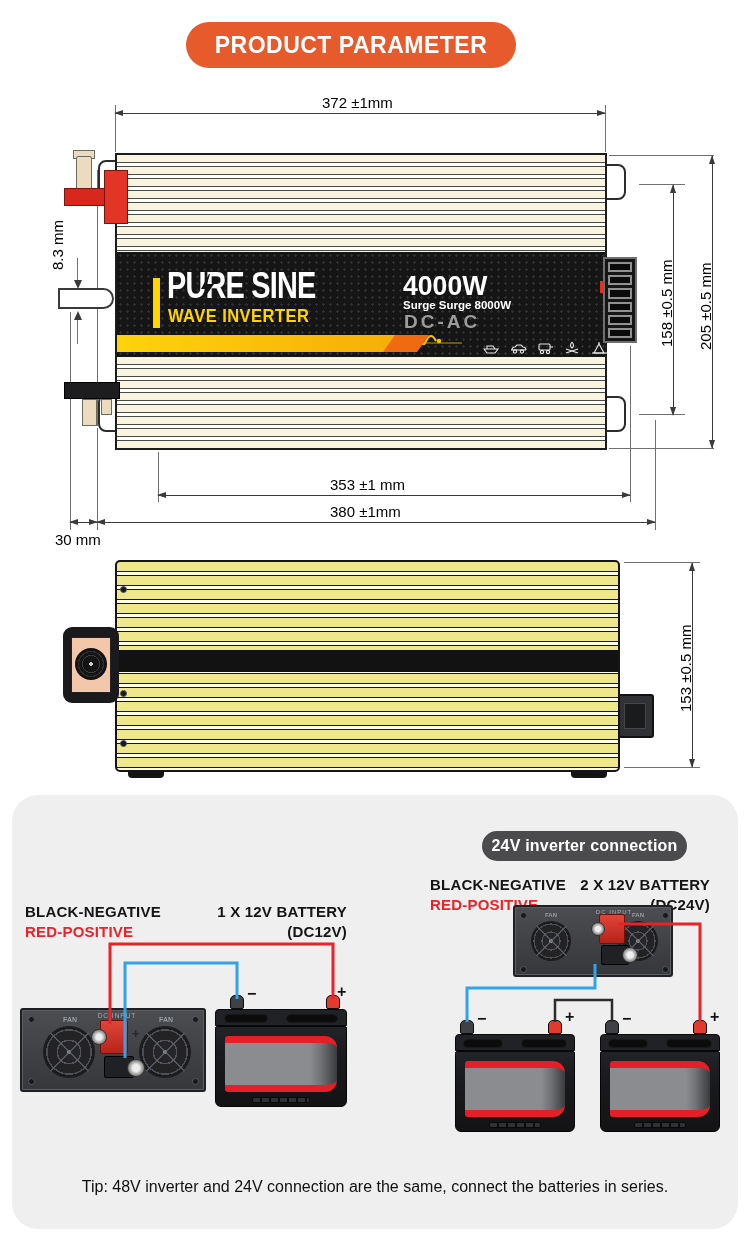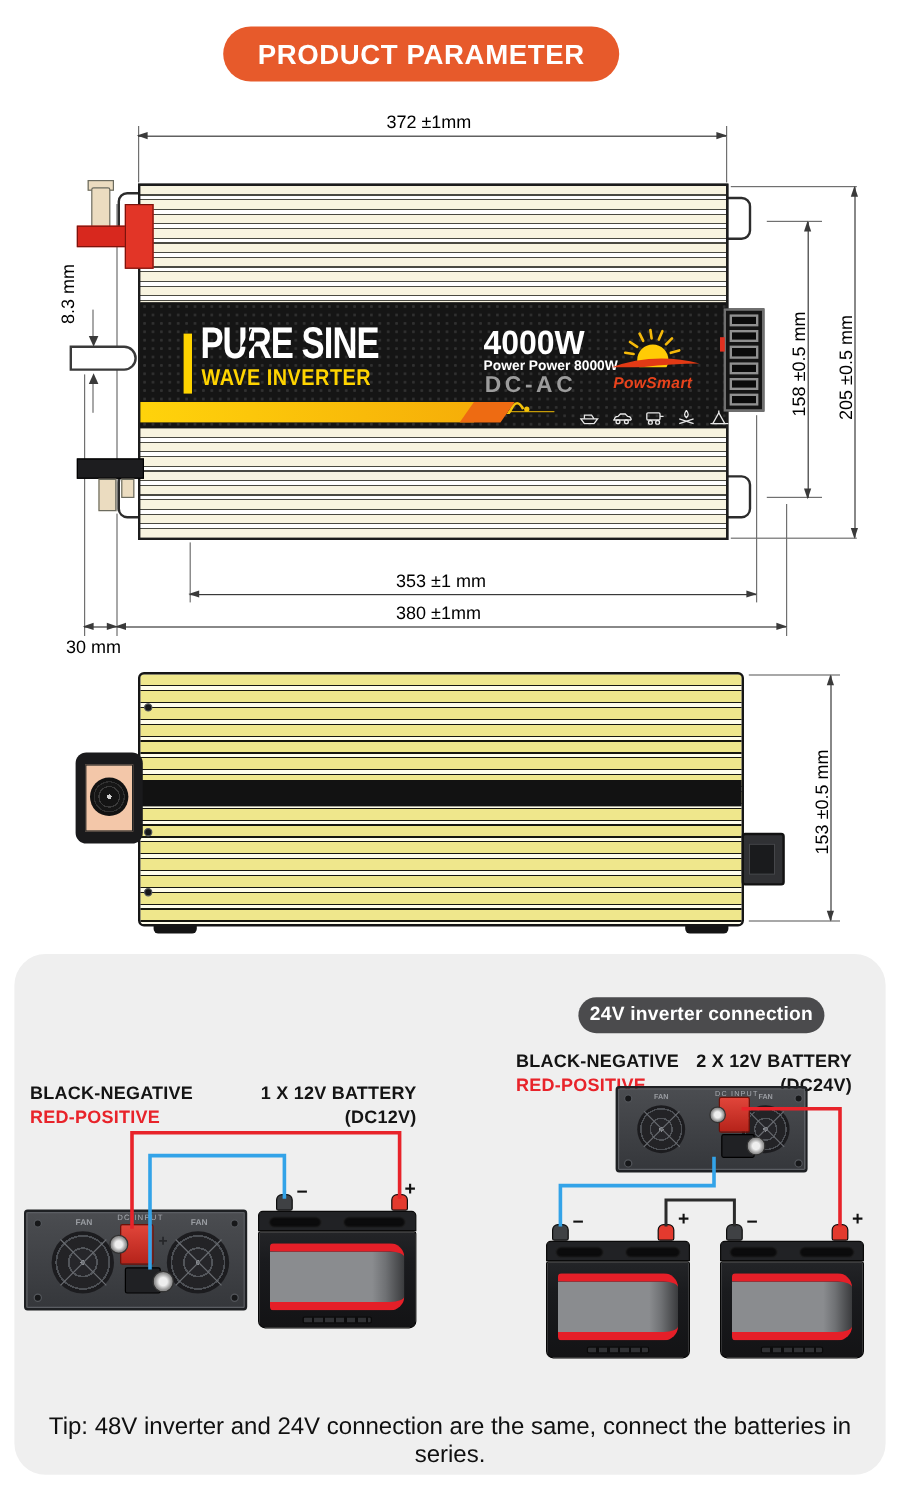--- a/index.html
+++ b/index.html
@@ -29,21 +29,21 @@
 .band{background-color:#151515;background-image:radial-gradient(#303030 1px,transparent 1.4px);background-size:7px 7px}
 .ear{background:#fff;border:2px solid #2c2c2c;z-index:1}
 
 .fins-t{background:repeating-linear-gradient(180deg,#EFE78C 0px,#EFE78C 9px,#17170f 9px,#17170f 10px,#FFFDEA 10px,#FFFDEA 13px,#17170f 13px,#17170f 14px)}
 .screw{position:absolute;width:7px;height:7px;border-radius:50%;background:#17181a;border:1px solid #54575c}
 
 .card{left:12px;top:795px;width:726px;height:434px;background:#EFEFEF;border-radius:26px}
 .pill{background:#4B4B4D;border-radius:16px;display:flex;align-items:center;justify-content:center;color:#fff;font-weight:bold;font-size:16px;letter-spacing:.2px}
 .clab{font-size:15px;font-weight:bold;color:#141414;letter-spacing:.2px;white-space:nowrap}
 .clab.red{color:#E8232A}
-.tip{width:100%;text-align:center;font-size:20px;color:#101010}
+.tip{width:100%;text-align:center;font-size:16px;color:#101010}
 
 .panel{background:linear-gradient(180deg,#4b4d51,#35373b);border:2px solid #1e2023;border-radius:3px;box-shadow:inset 0 0 0 1px #5b5e63}
 .fan{position:absolute;border-radius:50%;background:radial-gradient(circle,#8a8d92 0 2px,#26262a 2px 30%,#52555a 30% 34%,#232326 34% 58%,#4c4f54 58% 62%,#1c1c1f 62% 100%)}
 .fan:before,.fan:after{content:"";position:absolute;left:50%;top:-2%;width:1px;height:104%;background:#6a6d72}
 .fan:before{transform:rotate(45deg)}
 .fan:after{transform:rotate(-45deg)}
 .fan-label{position:absolute;font-size:7px;font-weight:bold;color:#9a9da2;text-align:center}
 .dcin{position:absolute;font-size:6.5px;color:#a9acb2;text-align:center;letter-spacing:1px}
 .term-red{position:absolute;background:linear-gradient(180deg,#E1453A,#B5231A);border:1px solid #701008;border-radius:2px}
 .term-blk{position:absolute;background:#202124;border:1px solid #000;border-radius:2px}
@@ -78,43 +78,27 @@
   <div class="abs inv-front">
     <div class="abs fins-f" style="left:0;top:0;right:0;height:97px"></div>
     <div class="abs band" style="left:0;top:97px;right:0;height:126px">
       <div class="abs" style="left:36px;top:26px;width:7px;height:50px;background:#FFD400"></div>
       <div class="abs" style="left:50px;top:16px;font-size:37px;line-height:36px;font-weight:bold;color:#fff;letter-spacing:-1px;transform:scaleX(.78);transform-origin:left top;white-space:nowrap">PURE SINE</div>
       <svg class="abs" style="left:84px;top:22px" width="13" height="26">
           <polygon points="8,0 0,15 5,15 2,26 13,10 6,10 9,0" fill="#131313"></polygon>
         </svg>
       <div class="abs" style="left:51px;top:54px;font-size:19px;line-height:19px;font-weight:bold;color:#FFD400;letter-spacing:.5px;transform:scaleX(.87);transform-origin:left top;white-space:nowrap">WAVE INVERTER</div>
       <div class="abs" style="left:286px;top:22px;font-size:28px;line-height:24px;font-weight:bold;color:#fff;transform:scaleX(.95);transform-origin:left top">4000W</div>
-      <div class="abs" style="left:286px;top:48px;font-size:11.5px;line-height:11px;font-weight:bold;color:#fff;white-space:nowrap">Power Power 8000W</div>
+      <div class="abs" style="left:286px;top:48px;font-size:11.5px;line-height:11px;font-weight:bold;color:#fff;white-space:nowrap">Surge Surge 8000W</div>
       <div class="abs" style="left:287px;top:61px;font-size:19px;line-height:17px;font-weight:bold;color:#9C9C9C;letter-spacing:3px">DC-AC</div>
       <svg class="abs" style="left:287px;top:79px" width="64" height="14">
         <line x1="0" y1="12" x2="58" y2="12" stroke="#C49A08" stroke-width="1"></line>
         <path d="M2,10 Q7,0 12,10 T22,10 T32,10" stroke="#F2C20A" stroke-width="2.2" fill="none"></path>
         <circle cx="35" cy="10" r="2.2" fill="#F2C20A"></circle>
       </svg>
-      <div class="abs" style="left:384px;top:18px;width:86px">
-        <svg width="86" height="36">
-          <g stroke="#F5B90A" stroke-width="2.2" stroke-linecap="round">
-            <line x1="27" y1="25" x2="20" y2="24"></line>
-            <line x1="30" y1="19" x2="24" y2="15"></line>
-            <line x1="35" y1="14" x2="32" y2="8"></line>
-            <line x1="42" y1="12" x2="41" y2="5"></line>
-            <line x1="48" y1="13" x2="51" y2="6"></line>
-            <line x1="54" y1="17" x2="59" y2="12"></line>
-            <line x1="58" y1="24" x2="65" y2="22"></line>
-          </g>
-          <circle cx="43" cy="30" r="13" fill="#FFCB05"></circle>
-          <path d="M6,37 Q44,23 82,33 Q60,33 34,36 Q18,38 6,37 Z" fill="#E23A15"></path>
-        </svg>
-        <div style="width:86px;text-align:center;font-size:13px;font-weight:bold;font-style:italic;color:#E8431C;letter-spacing:.3px">PowSmart</div>
-      </div>
       <div class="abs" style="left:0;top:83px;width:278px;height:17px;background:linear-gradient(90deg,#FFD30B,#F6AE08)"></div>
       <div class="abs" style="left:272px;top:83px;width:34px;height:17px;background:#EE6B12;transform:skewX(-35deg)"></div>
       <div class="abs" style="left:366px;top:89px;display:flex;gap:10px;align-items:center">
         <svg width="17" height="13" stroke="#E8E8E8" fill="none" stroke-width="1.1">
             <path d="M1,8 h14 l-3,4 h-8 z"></path>
             <path d="M4,8 V5 h6 l2,3"></path>
           </svg>
         <svg width="17" height="13" stroke="#E8E8E8" fill="none" stroke-width="1.1">
             <path d="M2,9 q0,-3 3,-3 l2,-2 h4 l2,2 q3,0 3,3"></path>
             <line x1="1" y1="9" x2="16" y2="9"></line>

